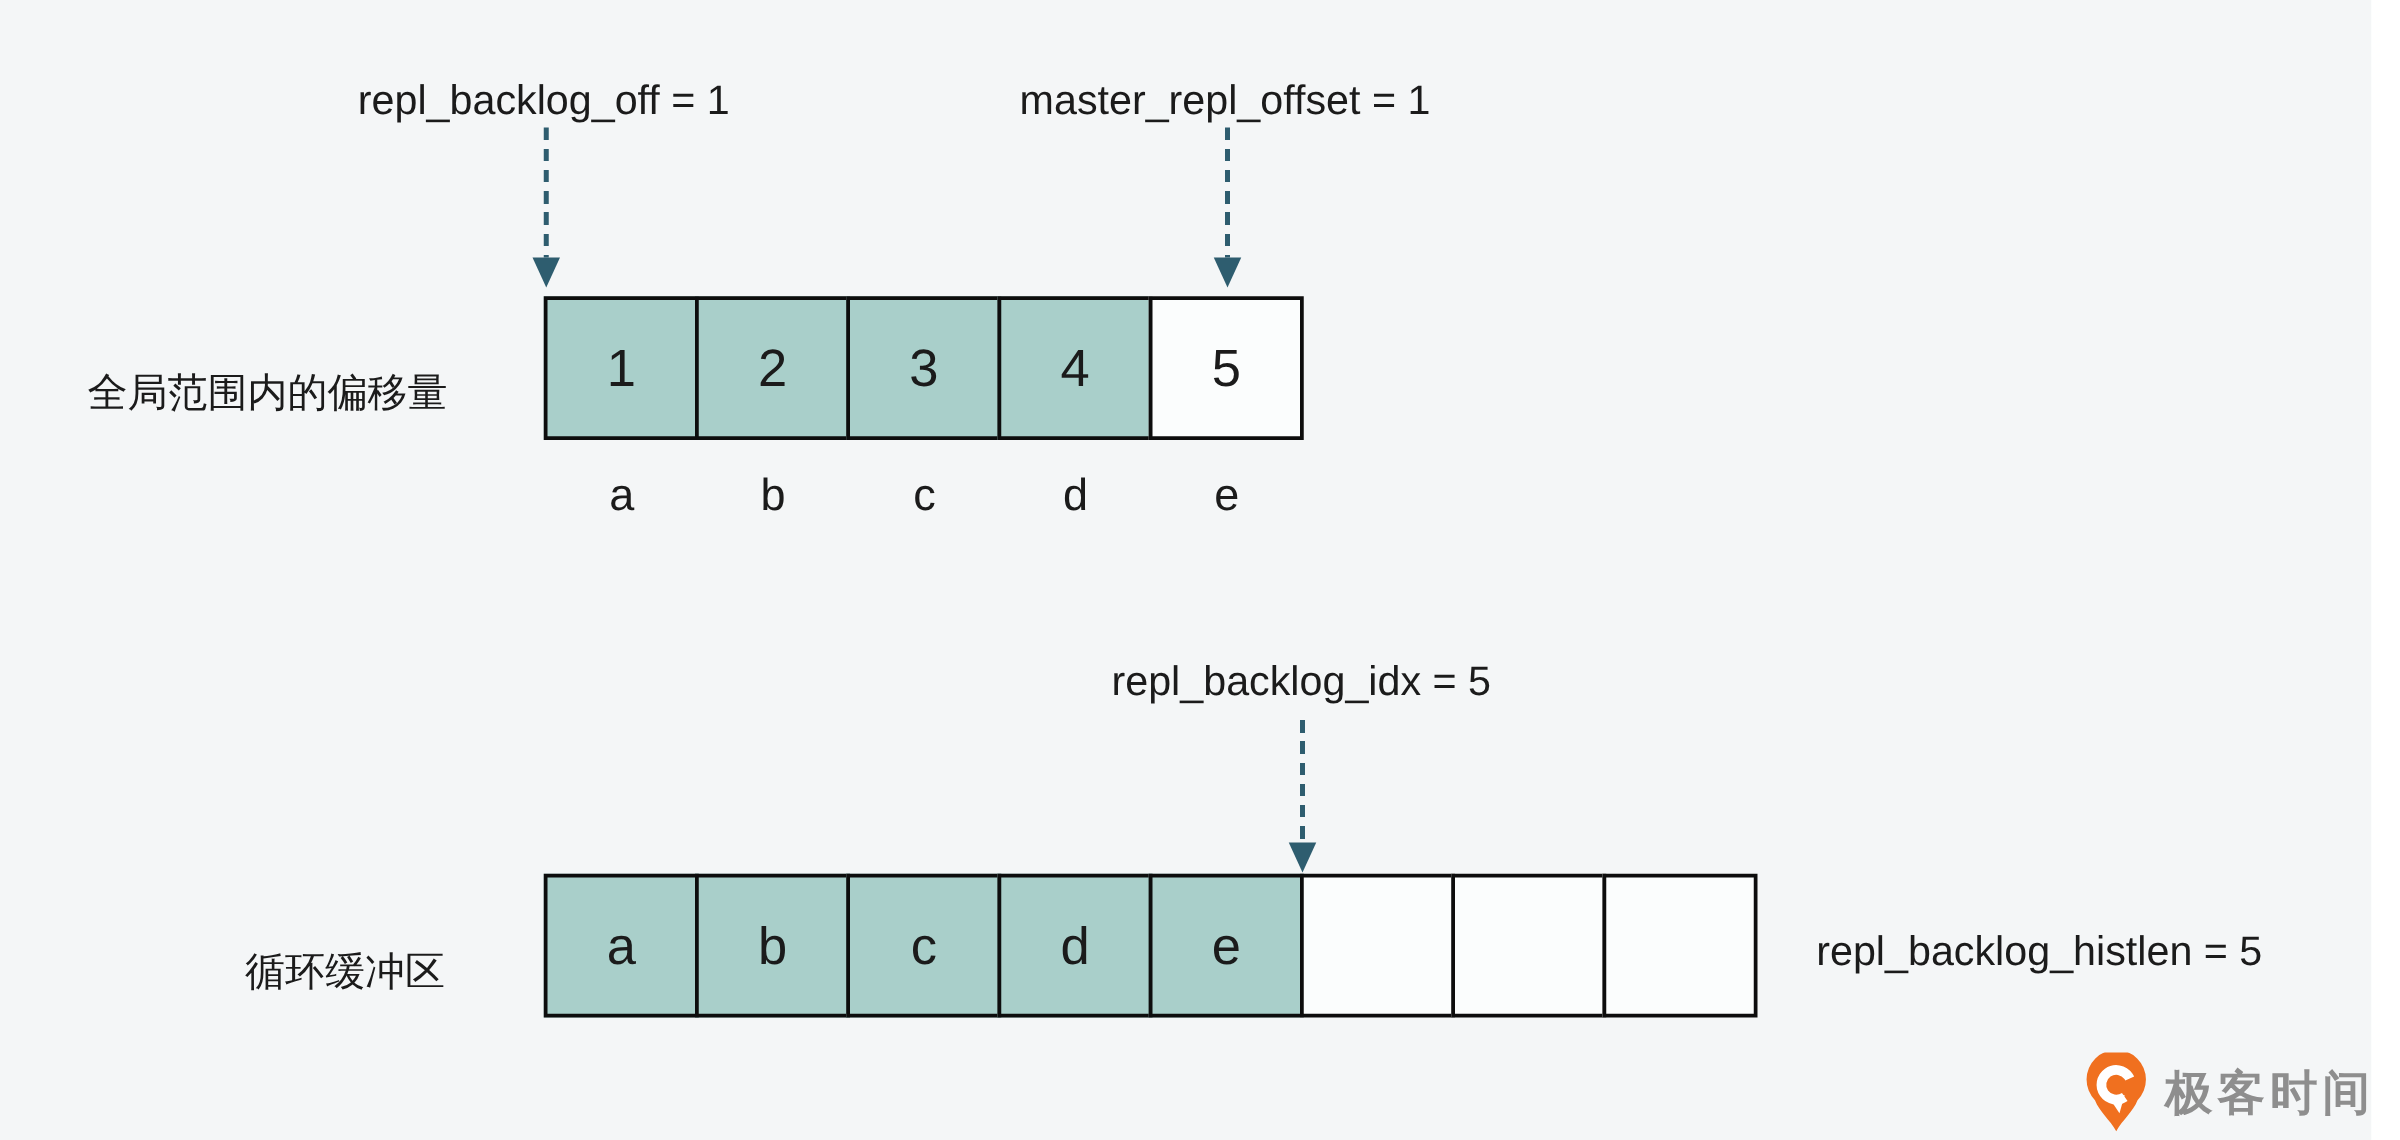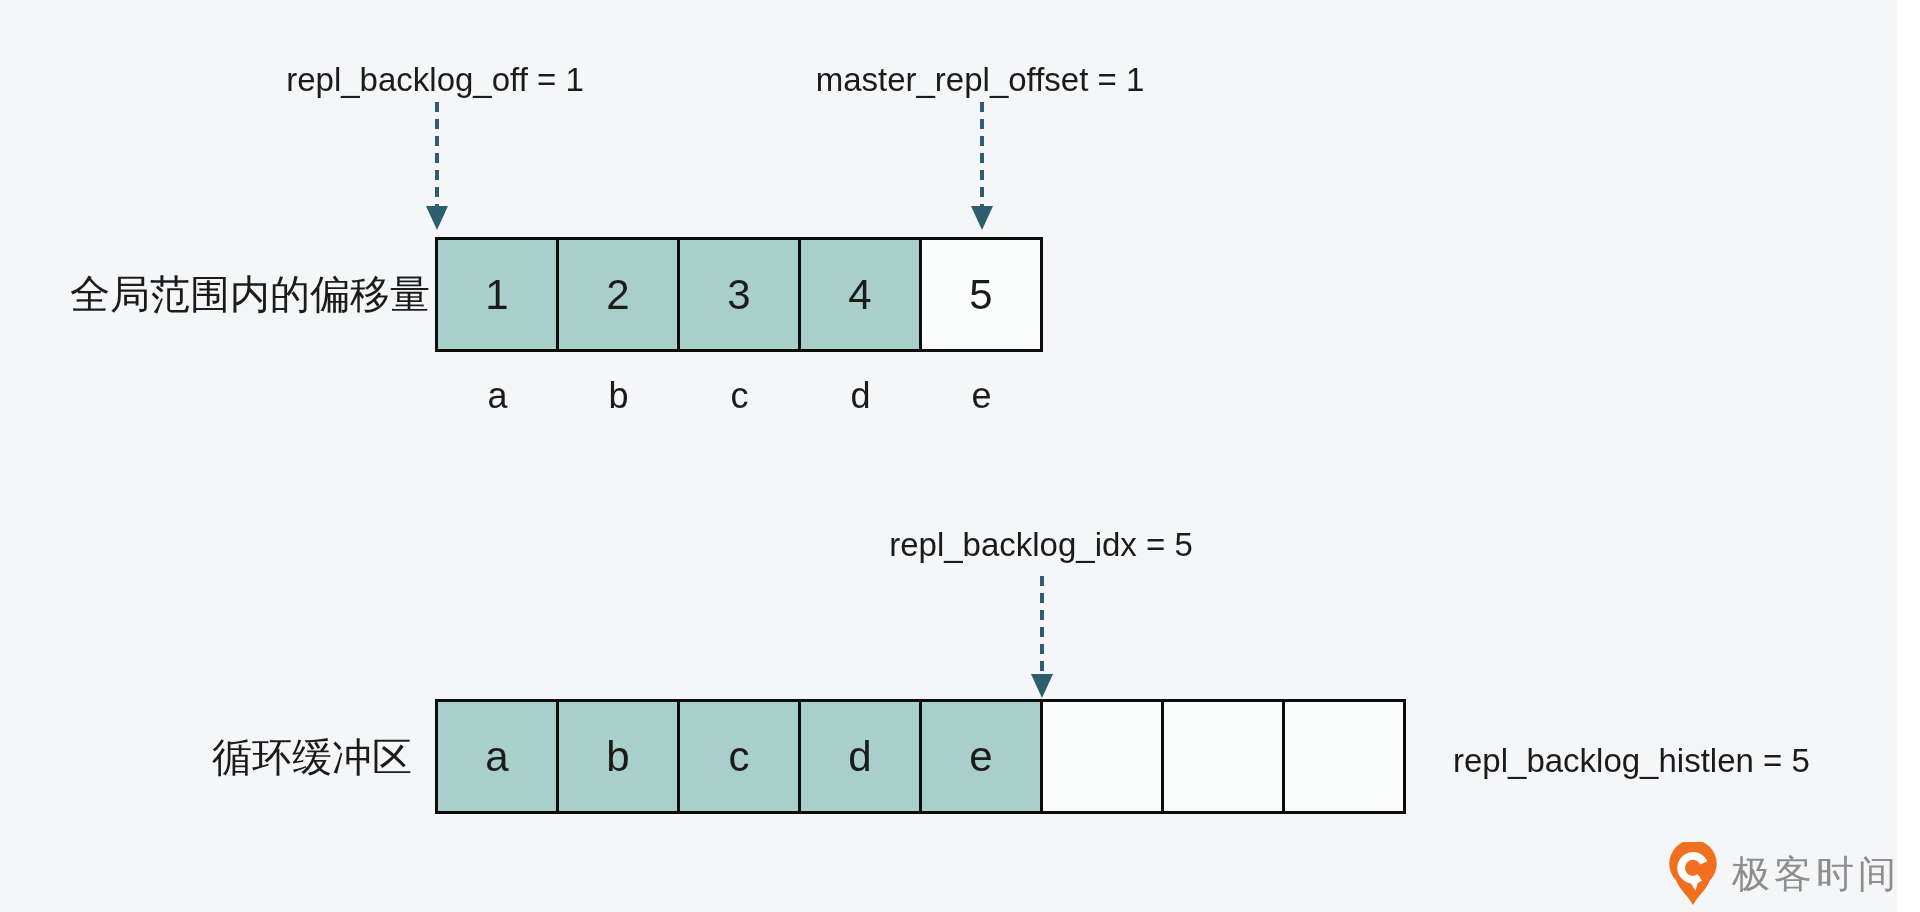--- a/index.html
+++ b/index.html
@@ -26,23 +26,24 @@
   }
   .arrow-head{
     position:absolute;
     width:0;height:0;
     border-left:11px solid transparent;
     border-right:11px solid transparent;
     border-top:24px solid var(--arrow,#2e5d6f);
   }
   .row-label{
     position:absolute;
-    font-size:40px;
+    font-size:32px;
     line-height:40px;
     white-space:nowrap;
+    margin-top:20px;
   }
   .cells-row{
     position:absolute;
     display:flex;
   }
   .cell{
     box-sizing:border-box;
     width:124px;height:115px;
     border:3px solid var(--line,#0d0d0d);
     display:flex;align-items:center;justify-content:center;
@@ -69,21 +70,21 @@
   }
   .logo{
     position:absolute;
     left:1668px;top:842px;
     display:flex;align-items:center;gap:14px;
   }
   .logo-text{
     font-size:38px;
     letter-spacing:4px;
     color:var(--logo-text,#8e8e8e);
-    font-weight:400;
+    font-weight:700;
     white-space:nowrap;
   }
 </style>
 </head>
 <body>
 
 <div class="canvas">
 
   <div class="annotation" style="left:435px;top:61px;">repl_backlog_off = 1</div>
   <div class="annotation" style="left:980px;top:61px;">master_repl_offset = 1</div>
@@ -108,21 +109,21 @@
       <div class="sublabel">c</div>
       <div class="sublabel">d</div>
       <div class="sublabel">e</div>
     </div>
 
   <div class="annotation" style="left:1041px;top:526px;">repl_backlog_idx = 5</div>
 
   <div class="dash-line" style="left:1040px;top:576px;height:98px;"></div>
   <div class="arrow-head" style="left:1031px;top:674px;"></div>
 
-  <div class="row-label" style="left:212px;top:737px;">循环缓冲区</div>
+  <div class="row-label" style="left:196px;top:737px;">循环缓冲区</div>
   <div class="cells-row" style="left:435px;top:699px;">
       <div class="cell filled">a</div>
       <div class="cell filled">b</div>
       <div class="cell filled">c</div>
       <div class="cell filled">d</div>
       <div class="cell filled">e</div>
       <div class="cell empty"></div>
       <div class="cell empty"></div>
       <div class="cell empty"></div>
     </div>

